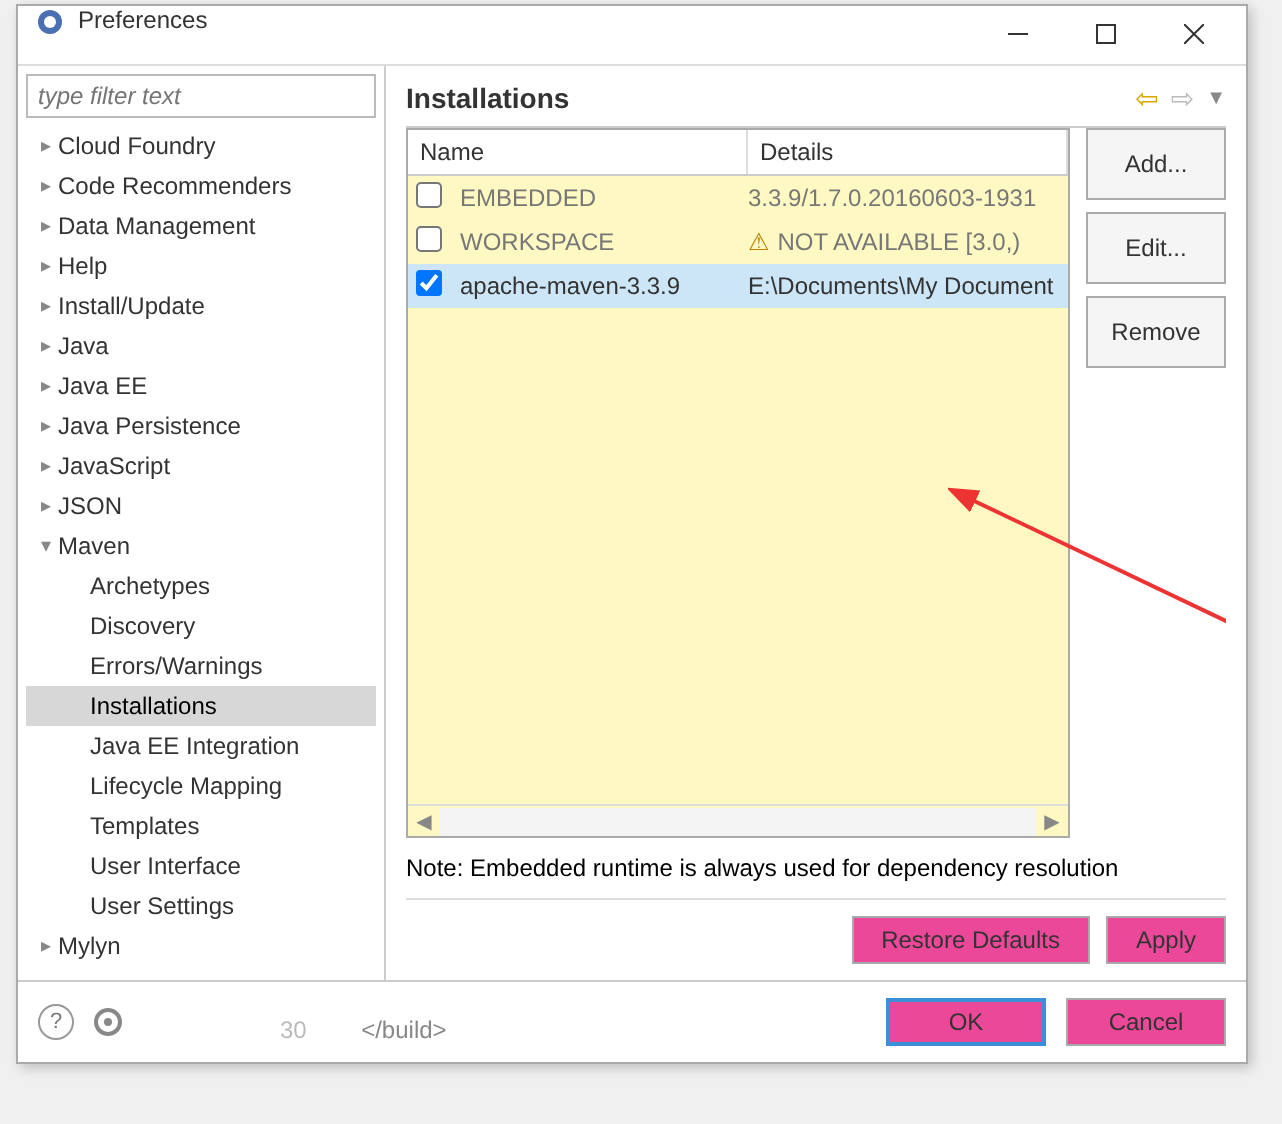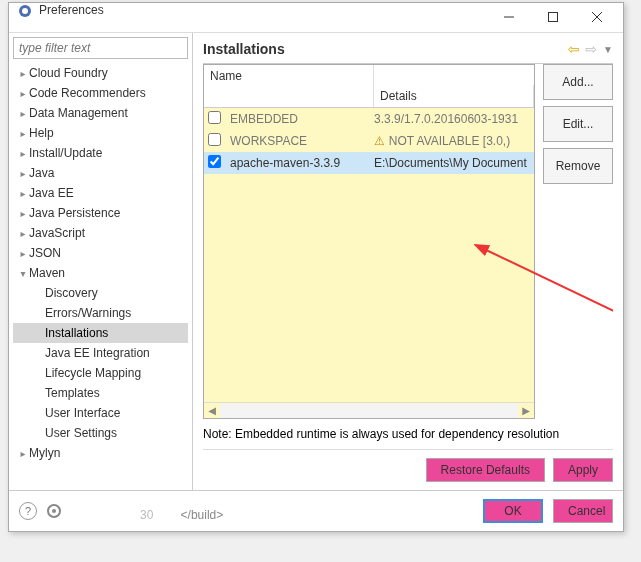--- a/index.html
+++ b/index.html
@@ -22,42 +22,42 @@
 .content { flex: 1; display: flex; flex-direction: column; padding: 8px 10px; overflow: hidden; }
 .content-header { display: flex; align-items: center; border-bottom: 1px solid #ccc; padding-bottom: 6px; }
 .content-header h2 { font-size: 14px; font-weight: 600; color: #333; flex: 1; }
 .navicon { margin-left: 6px; color: #d9a900; font-size: 14px; }
 .instr { margin: 8px 0 6px; color: #333; }
 .tablewrap { flex: 1; display: flex; overflow: hidden; }
 .table { flex: 1; border: 1px solid #aaa; display: flex; flex-direction: column; background: #fef9c3; position: relative; }
 .thead { display: flex; background: #fff; border-bottom: 1px solid #ccc; }
 .th { padding: 4px 6px; border-right: 1px solid #ddd; color: #333; }
 .th.name { width: 170px; }
-.th.details { flex: 1; margin-top: 20px; }
+.th.details { flex: 1; }
 .trow { display: flex; align-items: center; height: 22px; }
 .trow .cb { width: 20px; text-align: center; }
 .trow .nm { width: 150px; padding-left: 6px; color: #777; }
 .trow .dt { flex: 1; color: #777; white-space: nowrap; overflow: hidden; }
 .trow.sel { background: #cde6f7; }
 .trow.sel .nm, .trow.sel .dt { color: #333; }
 .warn { color: #c08000; margin-right: 4px; }
 .hscroll { height: 16px; border-top: 1px solid #ddd; display: flex; align-items: center; }
 .hscroll .btn { width: 16px; text-align: center; color: #888; font-size: 10px; }
 .hscroll .track { flex: 1; height: 14px; background: #f4f4f4; }
 .sidebtns { display: flex; flex-direction: column; margin-left: 8px; }
 .sidebtns button { width: 70px; height: 36px; margin-bottom: 6px; background: #f5f5f5; border: 1px solid #aaa; color: #333; }
 .note { margin: 8px 0; color: #000000; }
 .bbar1 { display: flex; justify-content: flex-end; gap: 8px; border-top: 1px solid #ddd; padding-top: 8px; }
 .bbar1 button, .bbar2 button { height: 24px; padding: 0 14px; background: #ec4899; border: 1px solid #aaa; color: #333; }
 .footer { display: flex; align-items: center; padding: 8px 10px; border-top: 1px solid #ccc; }
 .footer .hicon { width: 18px; height: 18px; border: 1px solid #999; border-radius: 50%; display: flex; align-items: center; justify-content: center; color: #777; margin-right: 10px; font-size: 11px; }
 .footer .circle { width: 14px; height: 14px; border: 2px solid #888; border-radius: 50%; position: relative; }
 .footer .circle::after { content: ""; position: absolute; left: 3px; top: 3px; width: 4px; height: 4px; background: #888; border-radius: 50%; }
 .bbar2 { margin-left: auto; display: flex; gap: 10px; }
-.bbar2 button { width: 60px; }
+.bbar2 button { width: 80px; }
 .bbar2 button.primary { border: 1px solid #3b8fd6; box-shadow: inset 0 0 0 1px #3b8fd6; }
 .arrow { position: absolute; left: 270px; top: 176px; pointer-events: none; }
 .ann { position: absolute; left: 282px; top: 247px; color: #e33; font-size: 14px; pointer-events: none; }
 .below { position: absolute; left: 140px; top: 508px; font-family: monospace; font-size: 12px; color: #888; }
 .below .ln { color: #bbb; margin-right: 20px; }
 input[type=checkbox] { width: 13px; height: 13px; }
 </style>
 </head>
 <body>
 
@@ -128,20 +128,23 @@
             <span class="twist">▸</span>
             <span class="lbl">JavaScript</span>
           </div>
           <div class="tree-row">
             <span class="twist">▸</span>
             <span class="lbl">JSON</span>
           </div>
           <div class="tree-row">
             <span class="twist">▾</span>
             <span class="lbl">Maven</span>
+          </div>
+          <div class="tree-row child">
+            <span class="lbl">Archetypes</span>
           </div>
           <div class="tree-row child">
             <span class="lbl">Discovery</span>
           </div>
           <div class="tree-row child">
             <span class="lbl">Errors/Warnings</span>
           </div>
           <div class="tree-row child selected">
             <span class="lbl">Installations</span>
           </div>

